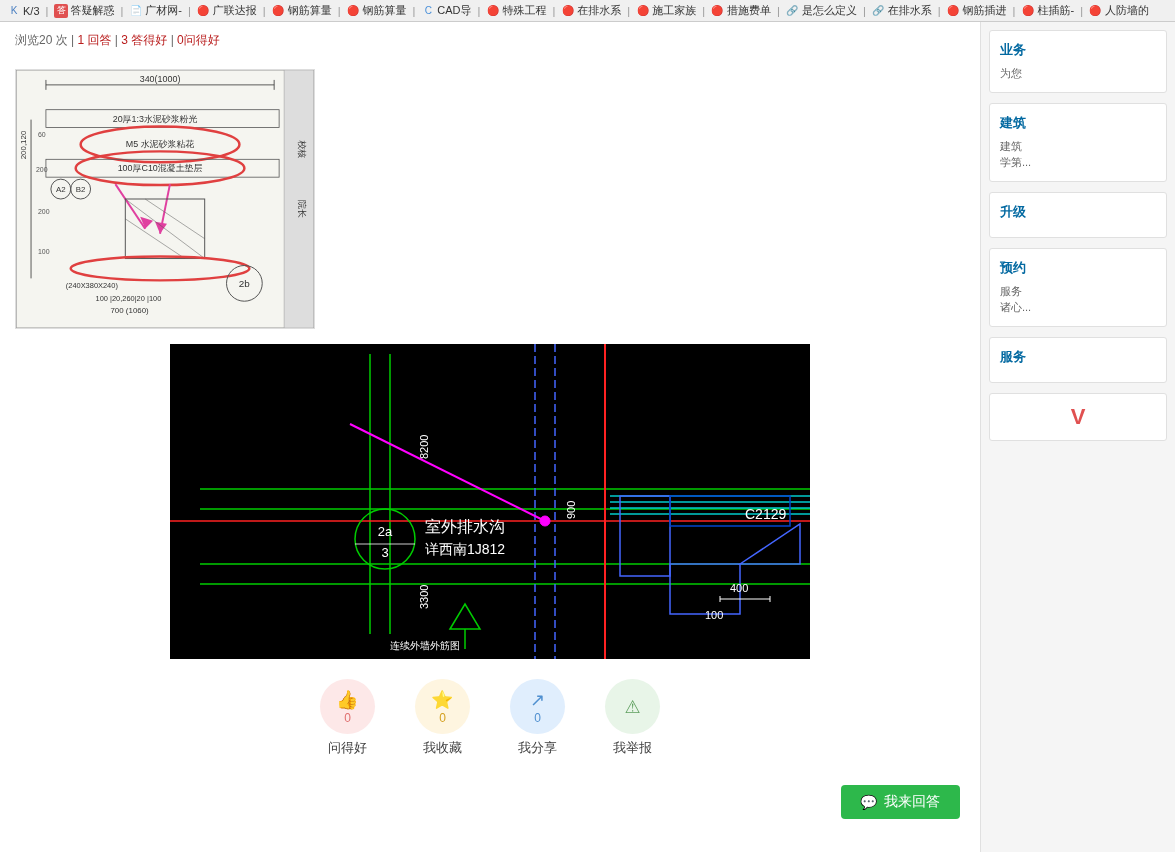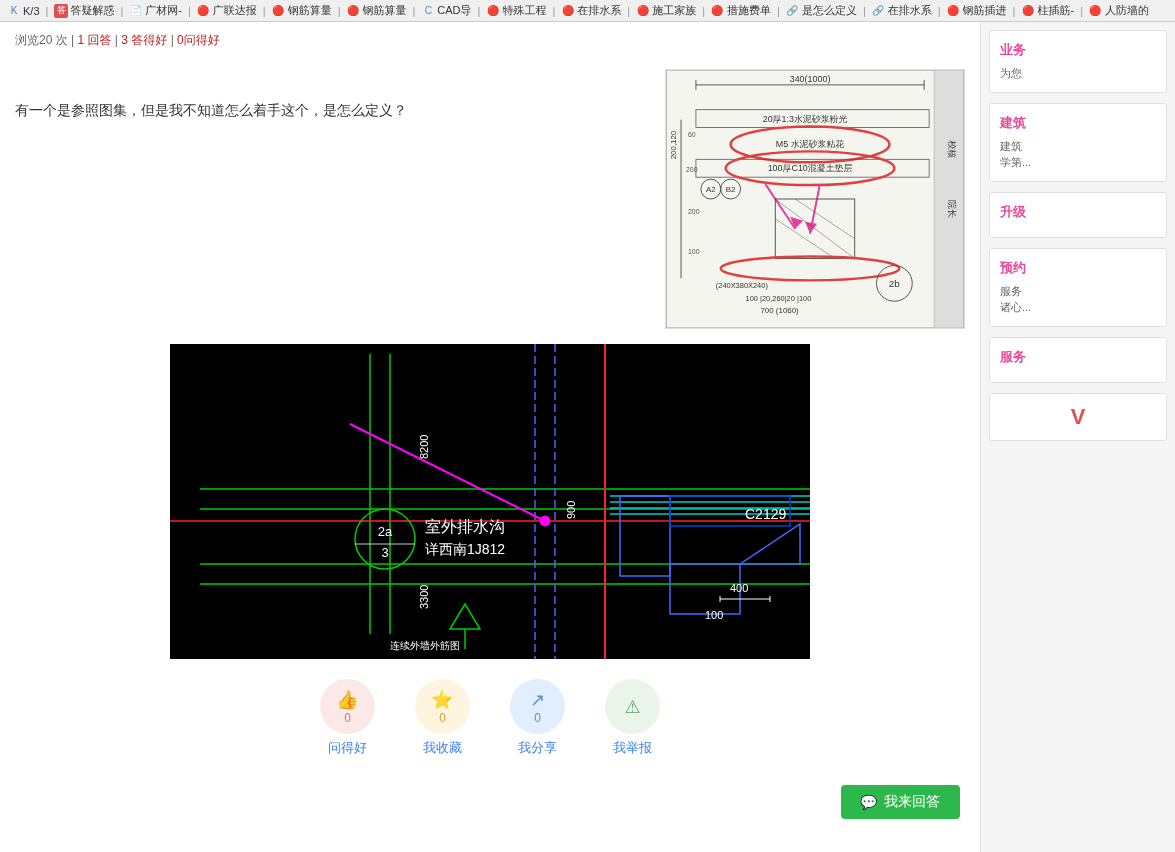--- a/index.html
+++ b/index.html
@@ -118,21 +118,21 @@
       display: flex;
       flex-direction: column;
       align-items: center;
       justify-content: center;
       font-size: 12px;
     }
     .btn-like { background: #fde8e8; color: #e07070; }
     .btn-star { background: #fef5e0; color: #d4a020; }
     .btn-share { background: #e0eefd; color: #5090d0; }
     .btn-report { background: #e8f5e8; color: #60a060; }
-    .action-btn .btn-label { font-size: 13px; color: #3b82f6; }
+    .action-btn .btn-label { font-size: 13px; color: #404040; }
 
     
     .reply-section {
       display: flex;
       justify-content: flex-end;
       padding: 8px 5px;
     }
     .reply-btn {
       background: #2db84b;
       color: #fff;
@@ -157,21 +157,21 @@
     .sidebar-card {
       background: #fff;
       border: 1px solid #e0e0e0;
       border-radius: 3px;
       margin-bottom: 10px;
       padding: 10px;
     }
     .sidebar-card-title {
       font-size: 13px;
       font-weight: bold;
-      color: #ec4899;
+      color: #0369a1;
       margin-bottom: 6px;
     }
     .sidebar-card-text {
       font-size: 11px;
       color: #666;
       line-height: 1.5;
     }
     .sidebar-highlight {
       color: #e05050;
       font-weight: bold;
@@ -276,23 +276,20 @@
       <span> | </span>
       <a href="#">1 回答</a>
       <span> | </span>
       <a href="#">3 答得好</a>
       <span> | </span>
       <a href="#">0问得好</a>
     </div>
 
     <div class="question-body">
 
-      <div class="question-text">
-        <p>有一个是参照图集，但是我不知道怎么着手这个，是怎么定义？</p>
-      </div>
 
       <div class="tech-drawing">
         <svg class="drawing-svg" viewBox="0 0 300 260" xmlns="http://www.w3.org/2000/svg">
 
           <rect width="300" height="260" fill="#f5f5f0"></rect>
 
           <rect x="0" y="0" width="300" height="260" fill="none" stroke="#999" stroke-width="1"></rect>
 
           <rect x="270" y="0" width="30" height="260" fill="#ddd" stroke="#999" stroke-width="0.5"></rect>
           <text x="285" y="80" font-size="9" fill="#333" text-anchor="middle" transform="rotate(90,285,80)">校核</text>

